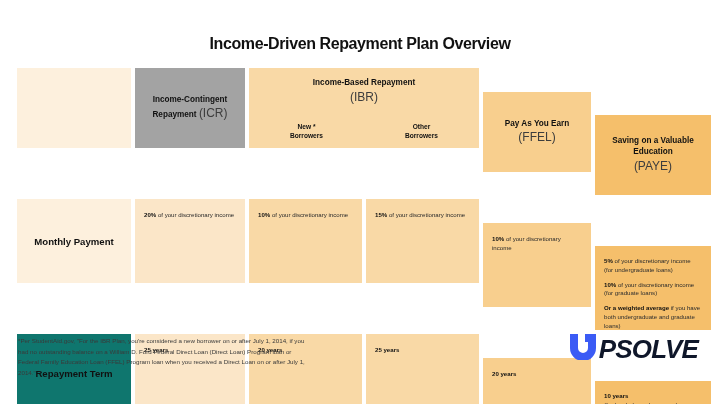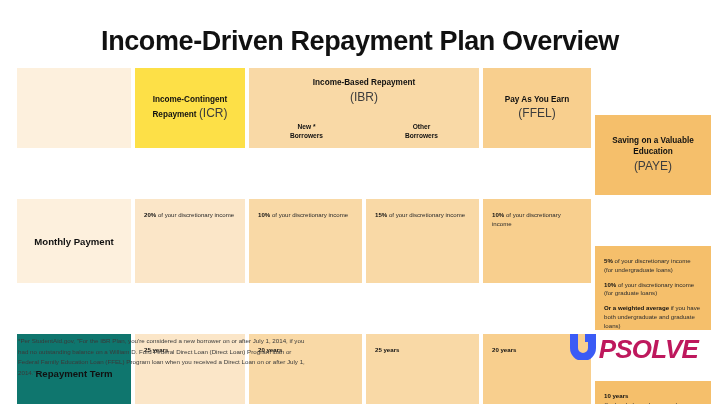--- a/index.html
+++ b/index.html
@@ -13,26 +13,27 @@
   body {
     background: #ffffff;
     font-family: "Liberation Sans", sans-serif;
     color: #1a1a1a;
     position: relative;
   }
 
   
   .title {
     text-align: center;
-    font-size: 27px;
+    font-size: 16px;
     font-weight: bold;
     letter-spacing: -0.4px;
     color: #111111;
     padding-top: 27px;
     line-height: 1.1;
+    margin-top: 8px;
   }
 
   
   .table {
     position: absolute;
     left: 17px;
     top: 68px;
     width: 686px;
     display: flex;
     flex-direction: column;
@@ -47,21 +48,21 @@
 
   .cell {
     position: relative;
     overflow: hidden;
   }
 
   
   .c-label { width: 114px; flex: 0 0 114px; }
   .c-icr   { width: 110px; flex: 0 0 110px; }
   .c-ibr   { width: 230px; flex: 0 0 230px; }
-  .c-paye  { width: 108px; flex: 0 0 108px; }
+  .c-paye  { width: 108px; flex: 0 0 108px; margin-top: 24px; }
   .c-save  { width: 116px; flex: 0 0 116px; margin-top: 47px; }
 
   
   .header-row .cell { height: 80px; }
 
   .hdr-inner {
     height: 100%;
     display: flex;
     flex-direction: column;
     align-items: center;
@@ -177,21 +178,21 @@
 <body>
 
 <div class="title">Income-Driven Repayment Plan Overview</div>
 
 <div class="table">
 
   <div class="row header-row">
 
     <div class="cell c-label" style="background:#fdf0dd"></div>
 
-    <div class="cell c-icr" style="background:#fde047">
+    <div class="cell c-icr" style="background:#a3a3a3">
       <div class="hdr-inner">
         <div class="hdr-title">
           <span>Income-Contingent Repayment</span>
           <span class="hdr-abbr">(ICR)</span>
         </div>
       </div>
     </div>
 
     <div class="cell c-ibr" style="background:#f9d9a6">
       <div class="ibr-head">
@@ -337,14 +338,14 @@
 
 <div class="footnote">*Per StudentAid.gov, "For the IBR Plan, you're considered a new borrower on or after July 1, 2014, if you had no outstanding balance on a William D. Ford Federal Direct Loan (Direct Loan) Program loan or Federal Family Education Loan (FFEL) Program loan when you received a Direct Loan on or after July 1, 2014."</div>
 
 <div class="logo">
   <span class="logo-mark">
     <svg width="30" height="27" viewBox="0 0 30 27" aria-hidden="true">
       <path d="M2 1 H10 V15 A5 5 0 0 0 20 15 V1 H28 V15 A13 13 0 0 1 2 15 Z" fill="#3b5bf5"></path>
       <path d="M17 1 H28 V9 H17 Z" fill="#3b5bf5"></path>
     </svg>
   </span>
-  <span class="logo-text" style="color:#be185d">PSOLVE</span>
+  <span class="logo-text" style="color:#0f172a">PSOLVE</span>
 </div>
 
 </body></html>

